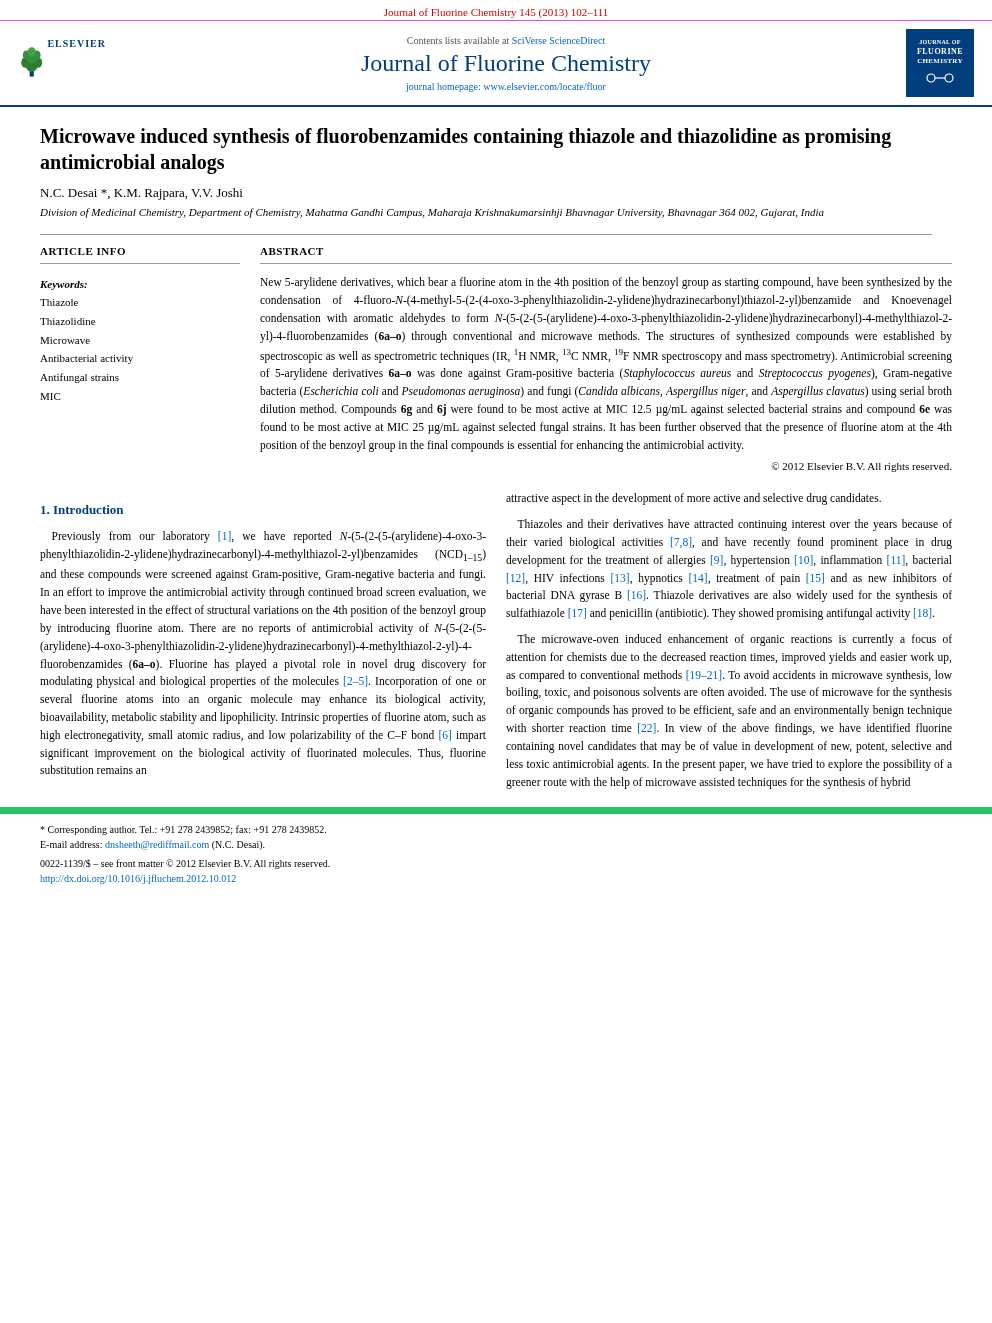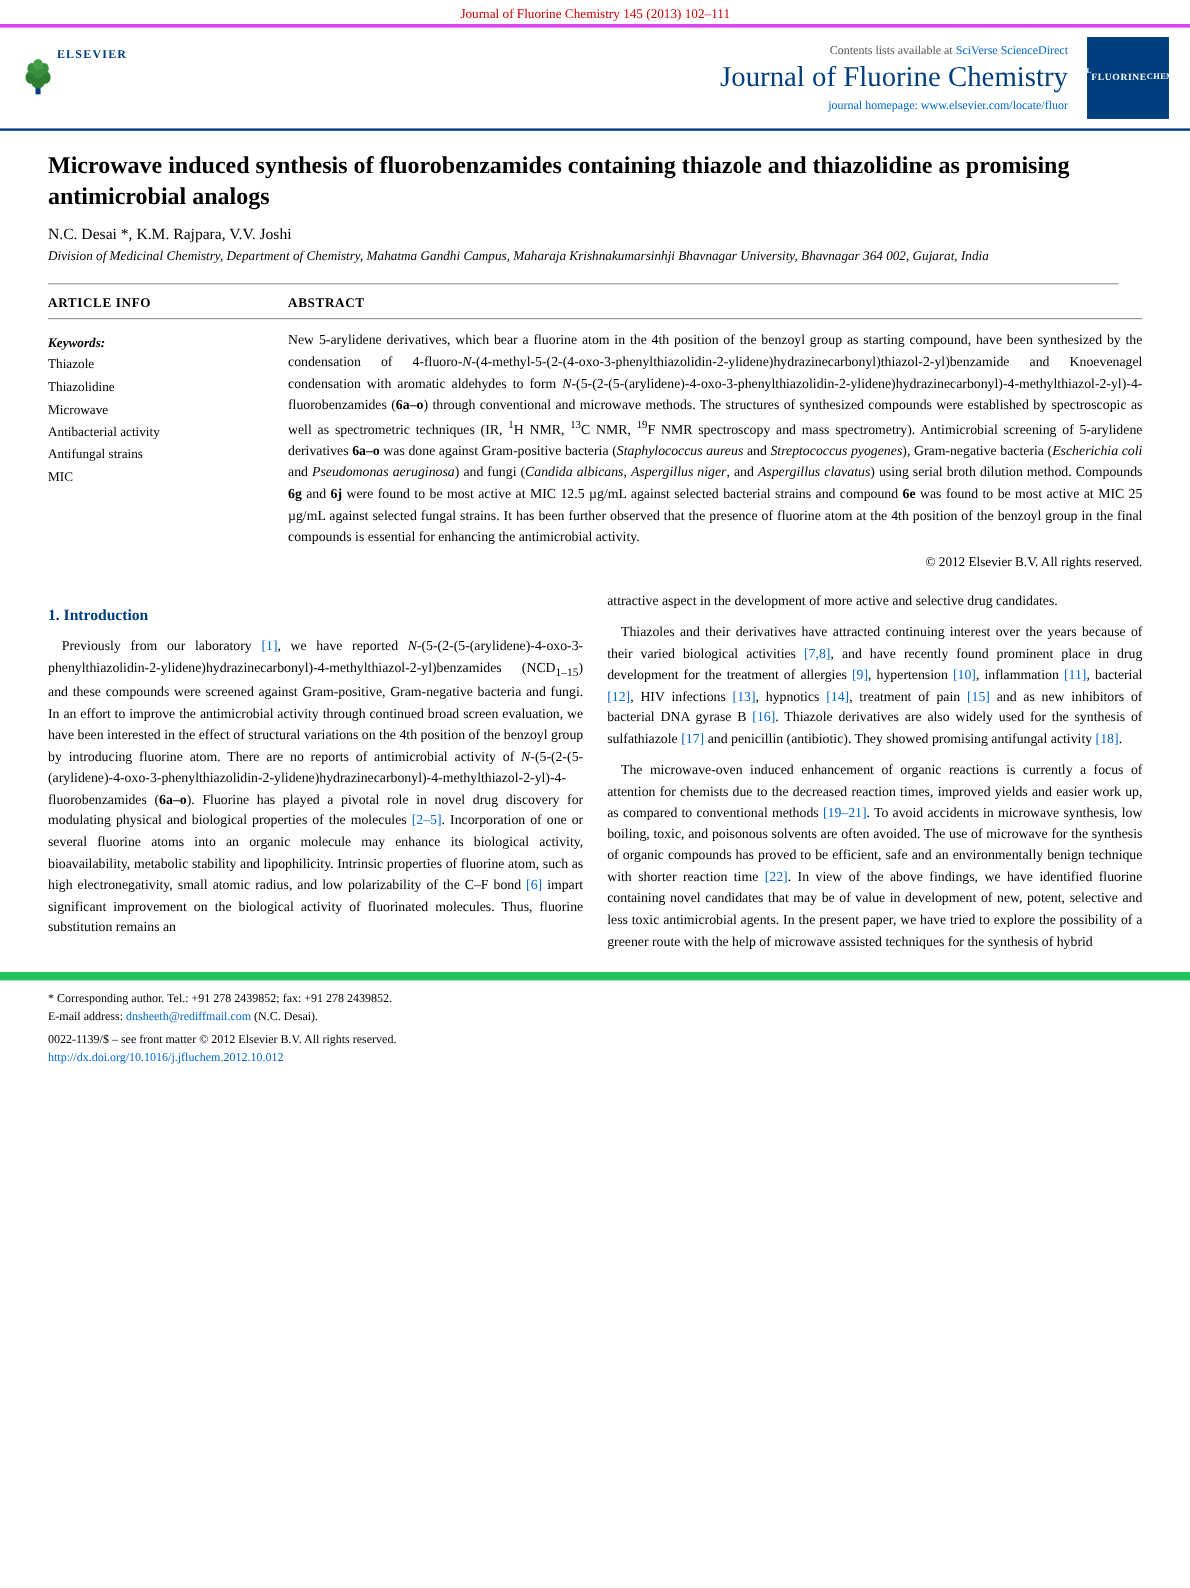--- a/index.html
+++ b/index.html
@@ -18,21 +18,21 @@
       background: #fff;
       padding: 0;
     }
 
     
     .journal-top-bar {
       text-align: center;
       font-size: 11px;
       color: #c00;
       padding: 6px 0 2px 0;
-      border-bottom: 3px solid #d946ef;
+      border-bottom: 1px solid #d946ef;
     }
 
     .journal-header {
       display: flex;
       align-items: center;
       padding: 8px 16px;
       border-bottom: 2px solid #003e7e;
     }
 
     .elsevier-logo {
@@ -55,21 +55,21 @@
     .elsevier-label {
       font-size: 10px;
       font-weight: bold;
       color: #003e7e;
       letter-spacing: 1px;
       margin-top: 2px;
     }
 
     .header-center {
       flex: 1;
-      text-align: right;
+      text-align: center;
     }
 
     .sciverse-line {
       font-size: 10px;
       color: #555;
       margin-bottom: 3px;
     }
 
     .sciverse-link {
       color: #0066cc;
@@ -93,20 +93,21 @@
       width: 70px;
       flex-shrink: 0;
       margin-left: 16px;
     }
 
     .journal-logo-box {
       width: 68px;
       height: 68px;
       border: 2px solid #003e7e;
       display: flex;
+      flex-direction: column;
       align-items: center;
       justify-content: center;
       background: #003e7e;
       color: #fff;
       font-size: 8px;
       font-weight: bold;
       text-align: center;
       line-height: 1.3;
     }
 
@@ -140,20 +141,21 @@
 
     .divider-line {
       border: none;
       border-top: 1px solid #999;
       margin: 0 0 10px 0;
     }
 
     
     .two-col {
       display: flex;
+      gap: 20px;
       padding: 0 40px;
     }
 
     .left-col {
       width: 200px;
       flex-shrink: 0;
     }
 
     .right-col {
       flex: 1;

